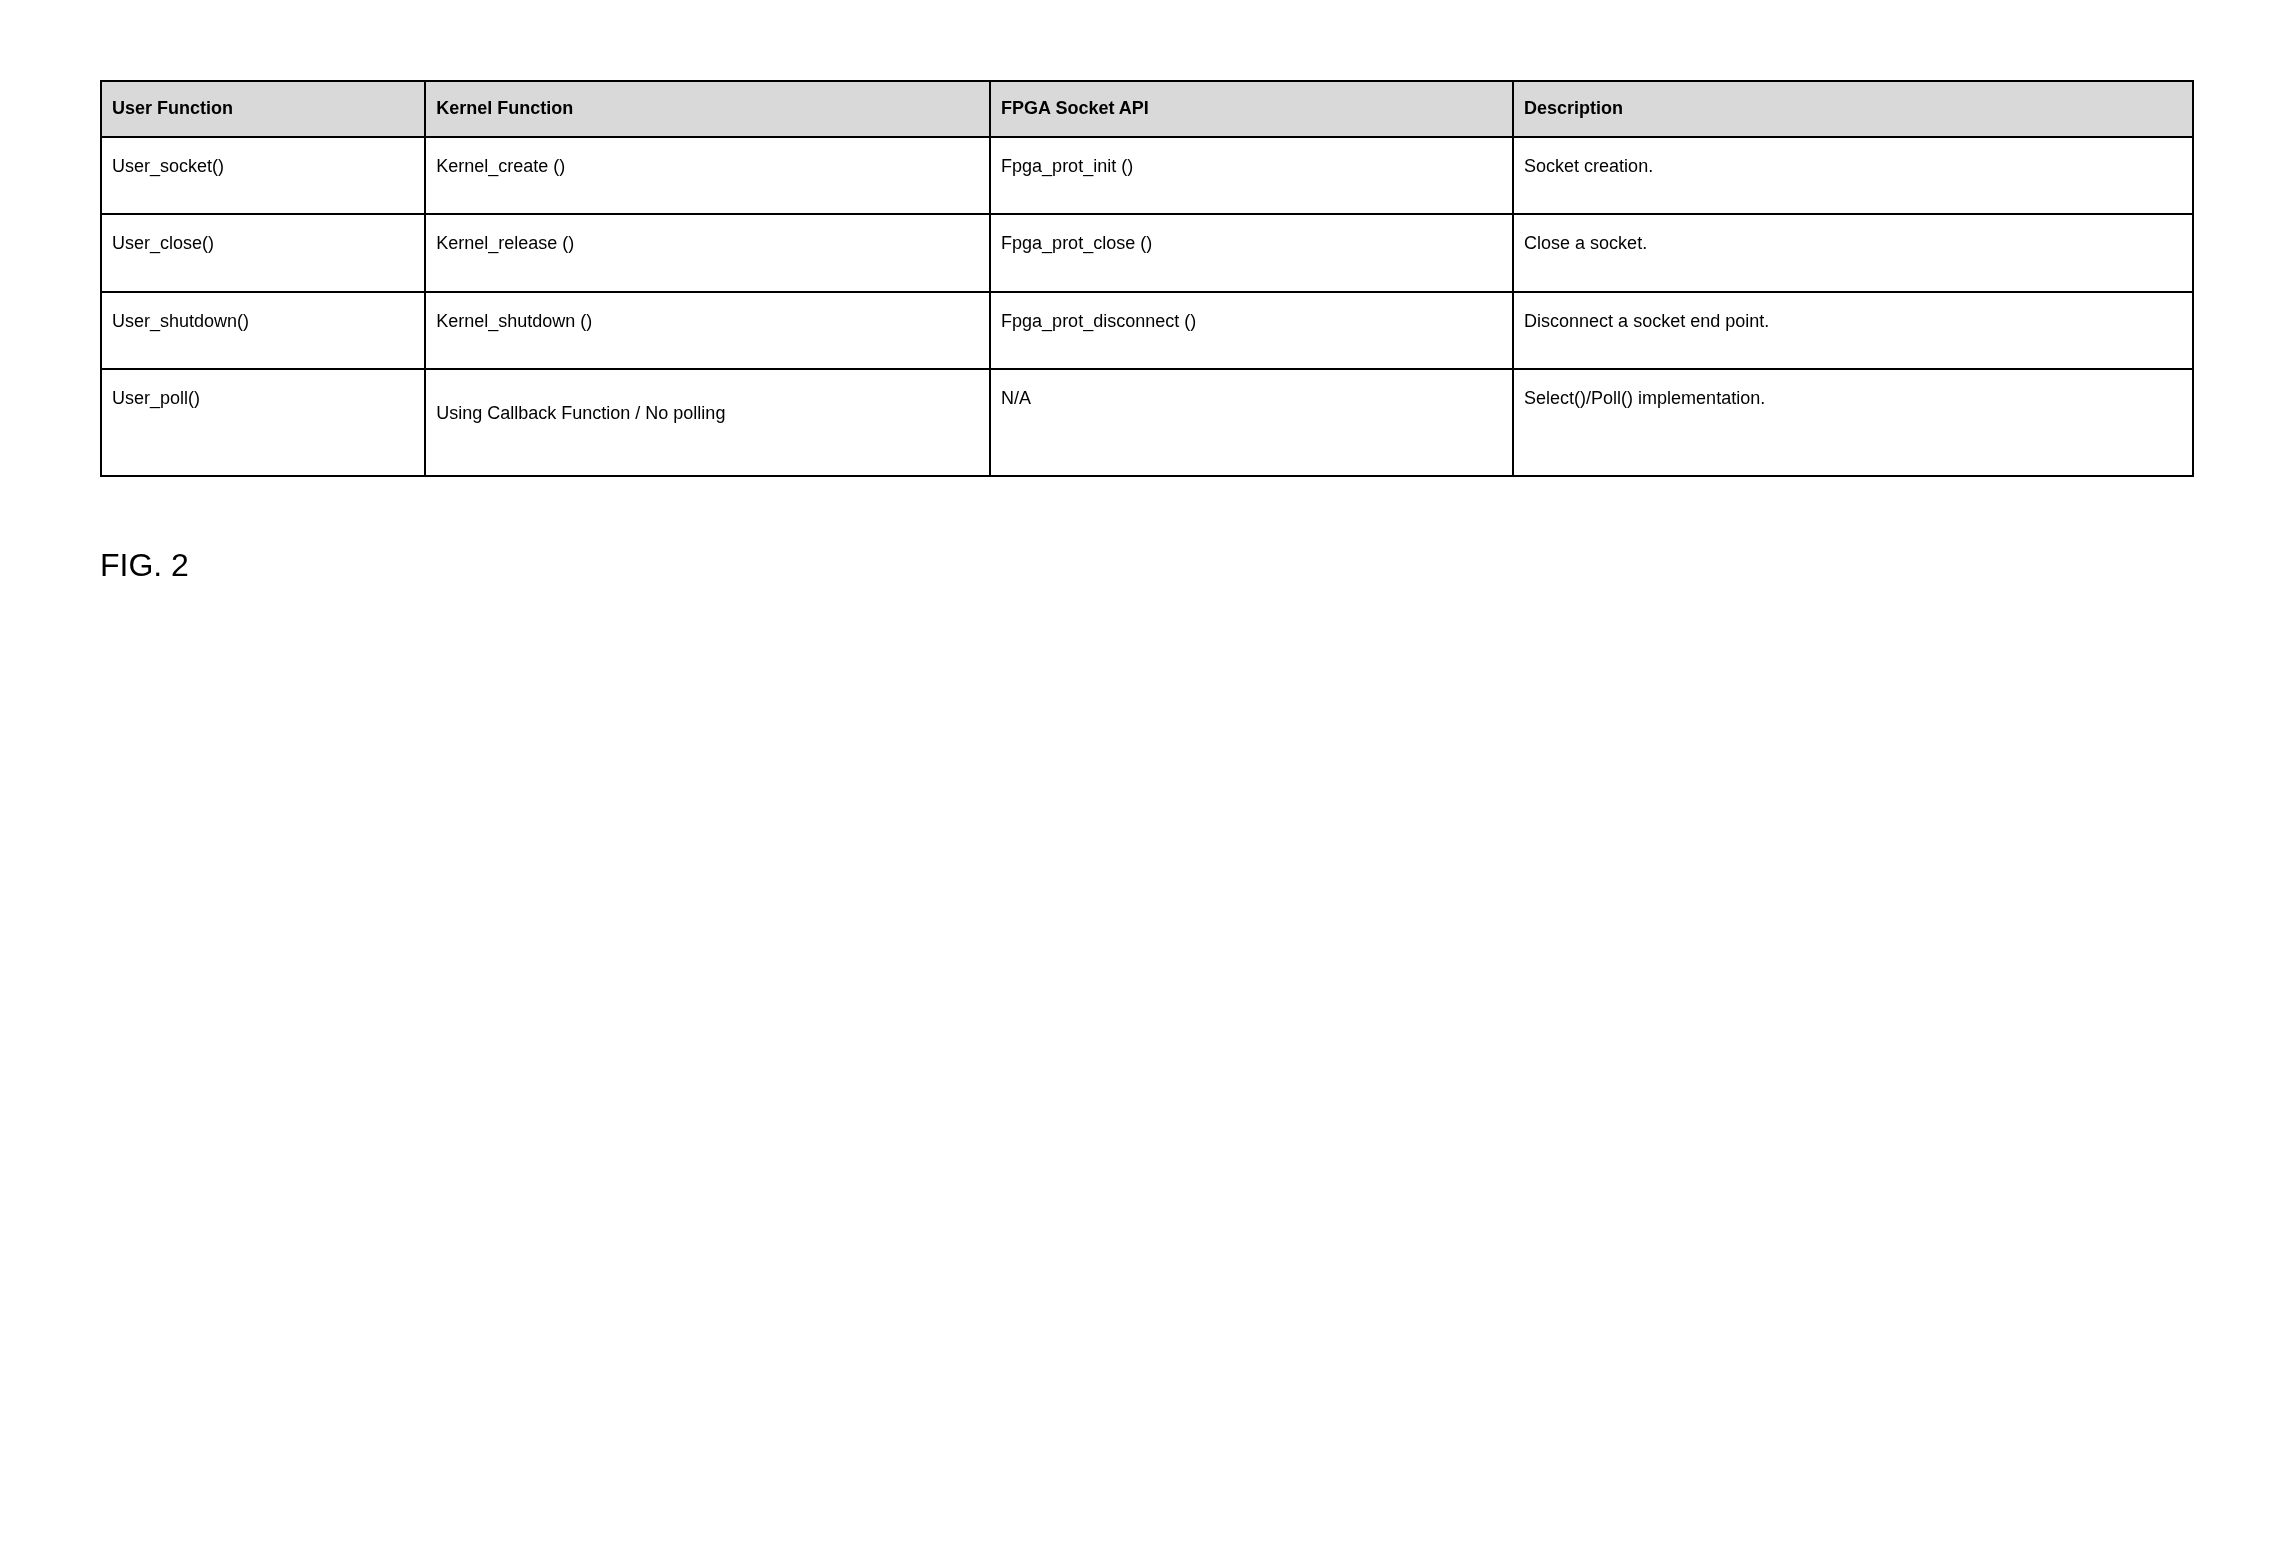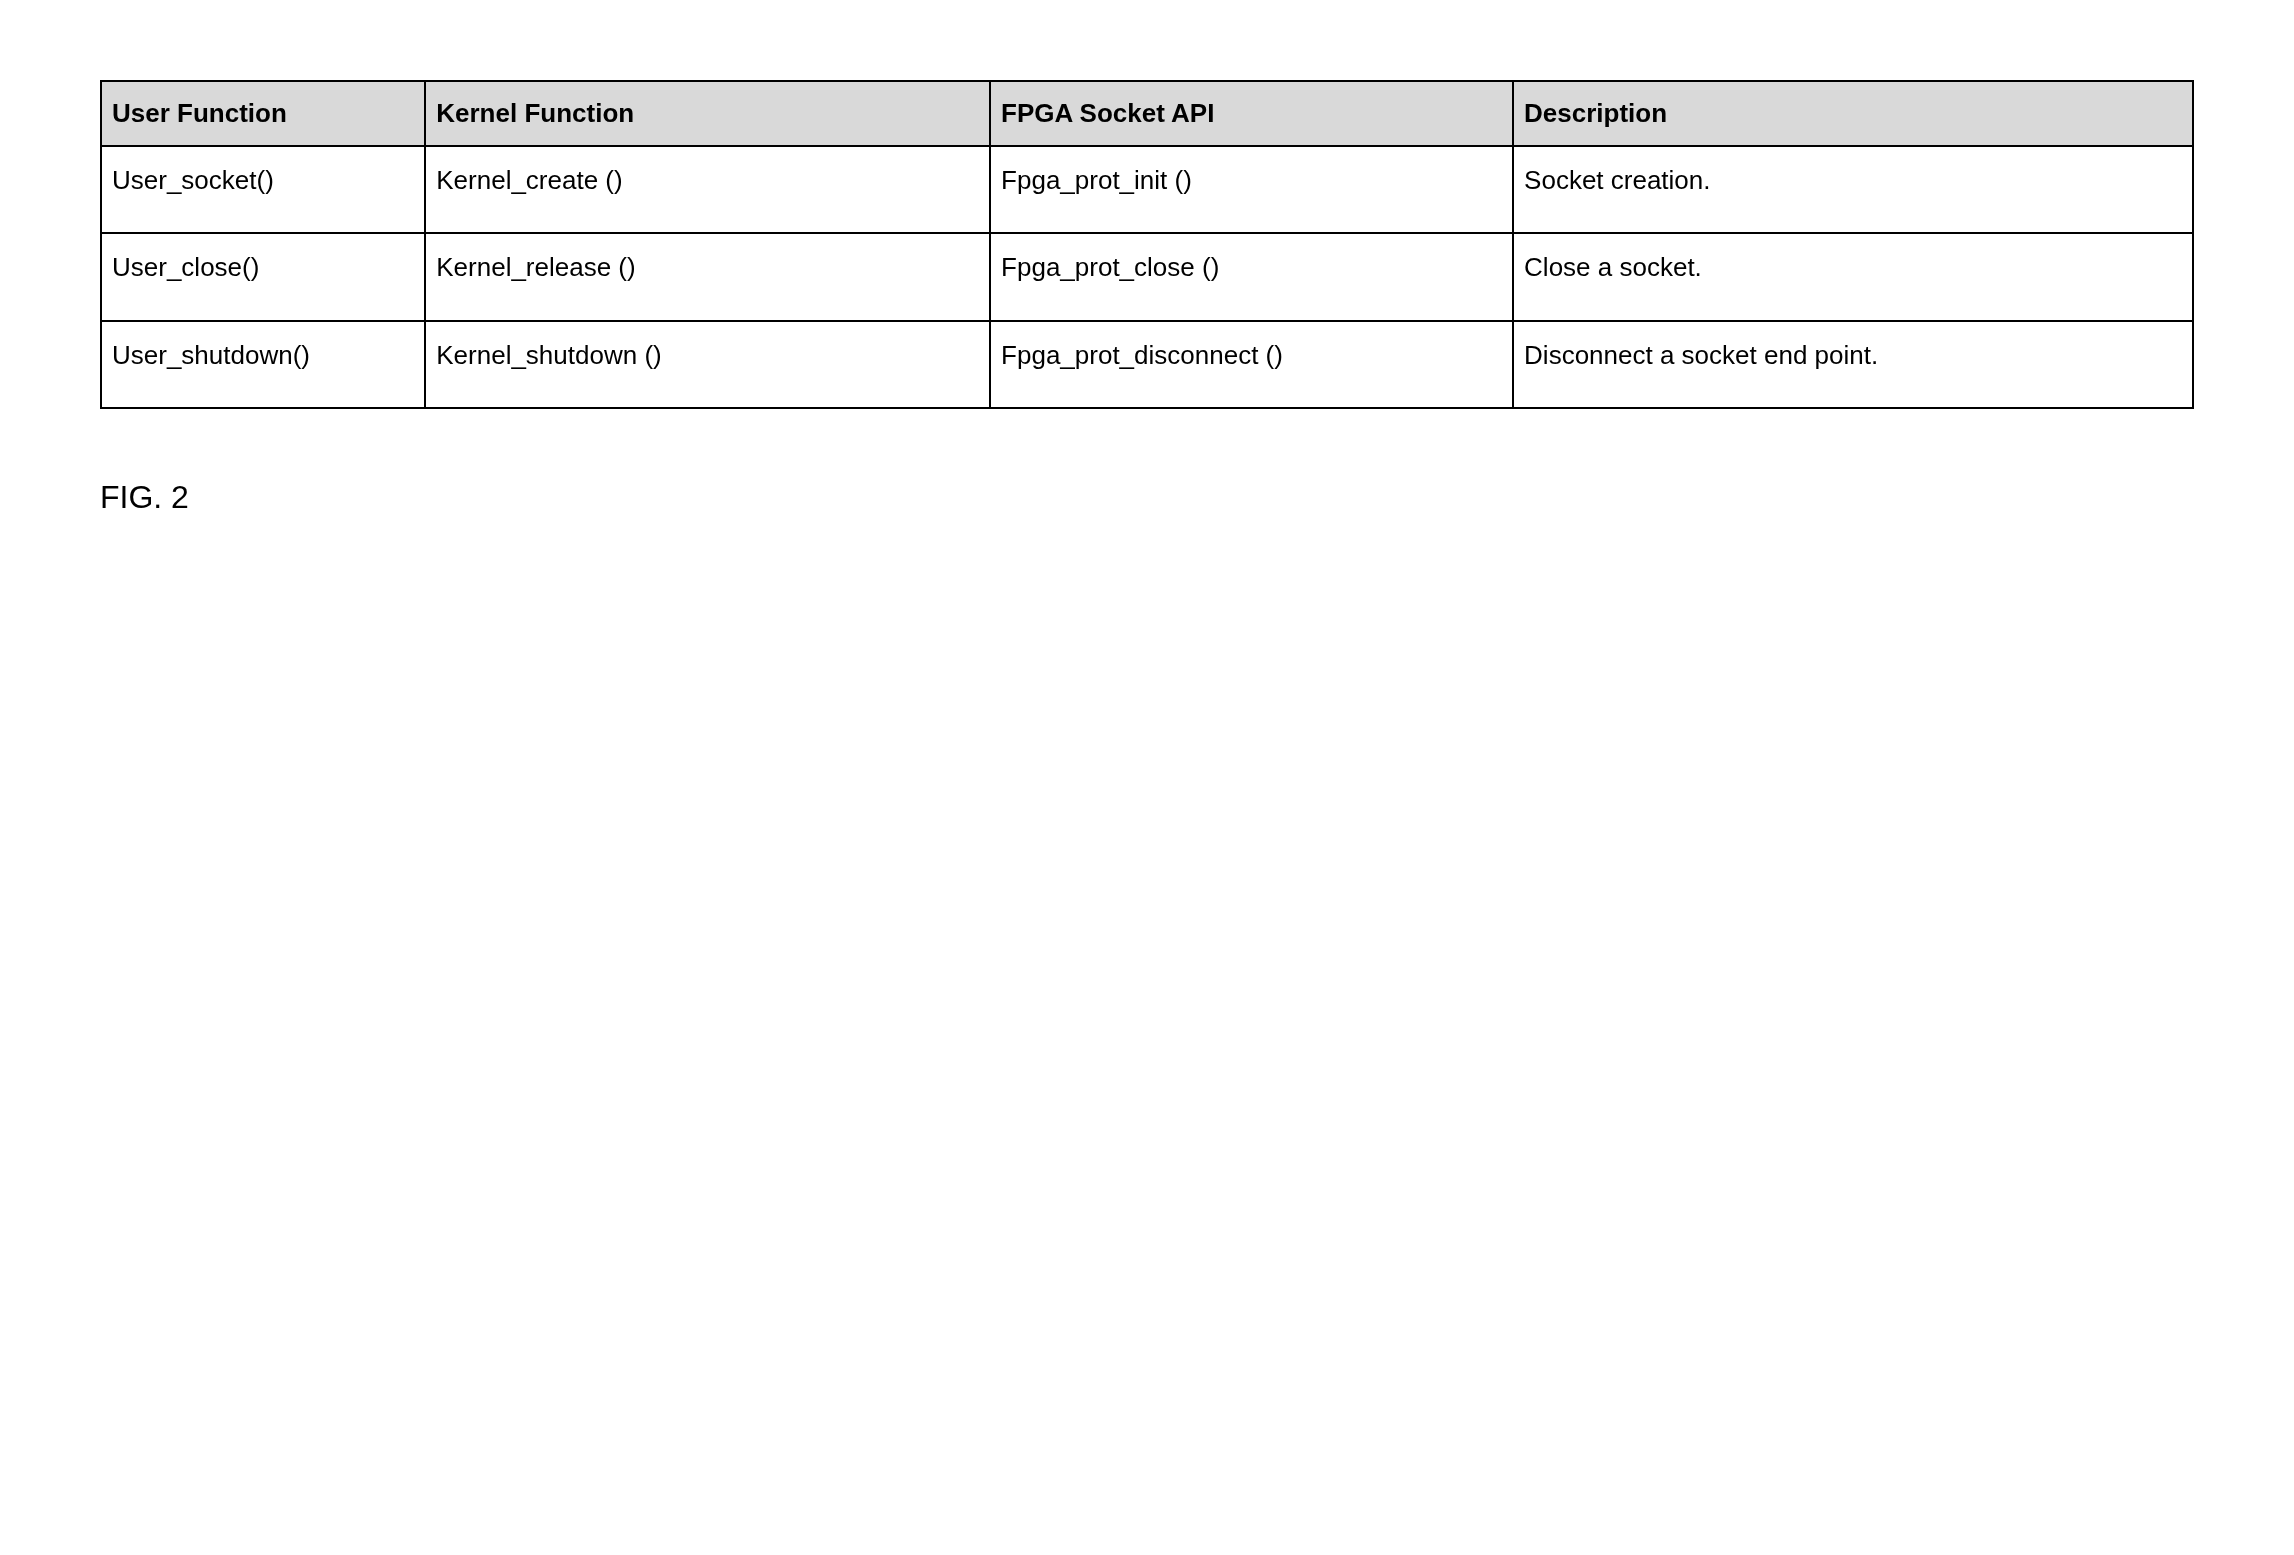--- a/index.html
+++ b/index.html
@@ -18,21 +18,21 @@
     table {
       width: 100%;
       border-collapse: collapse;
       table-layout: fixed;
     }
     th, td {
       border: 2px solid #000000;
       text-align: left;
       vertical-align: top;
       padding: 18px 10px 36px 10px;
-      font-size: 26px;
+      font-size: 18px;
       line-height: 1.2;
     }
     th {
       background-color: #d9d9d9;
       font-weight: bold;
       padding: 16px 10px 16px 10px;
     }
     .col-user { width: 15.5%; }
     .col-kernel { width: 27%; }
     .col-fpga { width: 25%; }
@@ -77,17 +77,23 @@
         <td>Kernel_release ()</td>
         <td>Fpga_prot_close ()</td>
         <td>Close a socket.</td>
       </tr>
       <tr>
         <td>User_shutdown()</td>
         <td>Kernel_shutdown ()</td>
         <td>Fpga_prot_disconnect ()</td>
         <td>Disconnect a socket end point.</td>
       </tr>
+      <tr>
+        <td>User_poll()</td>
+        <td class="multiline">Using Callback Function / No polling</td>
+        <td>N/A</td>
+        <td>Select()/Poll() implementation.</td>
+      </tr>
     </tbody>
   </table>
 </div>
 
 <div class="figure-caption">FIG. 2</div>
 
 </body></html>

